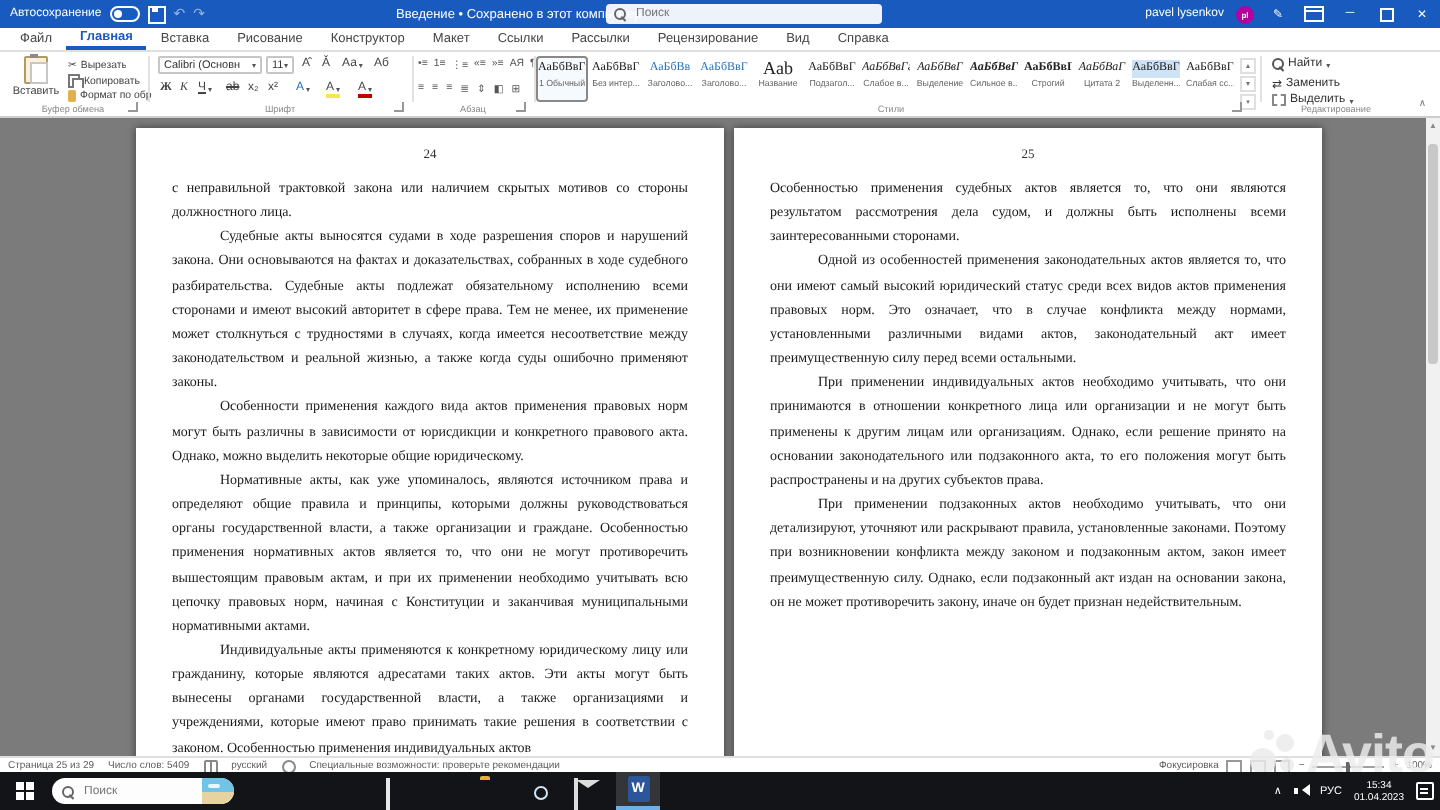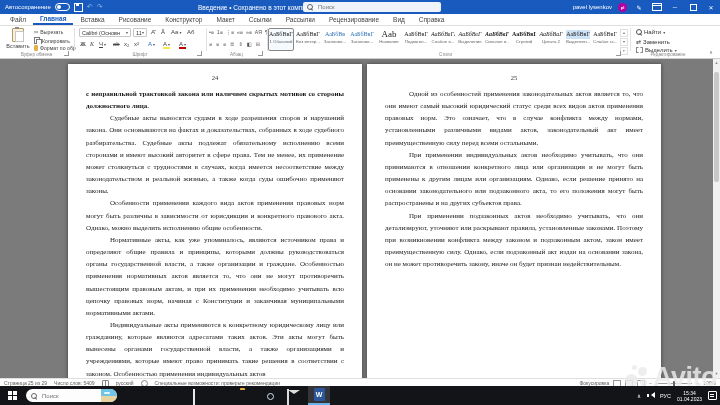--- a/index.html
+++ b/index.html
@@ -71,21 +71,21 @@
   .ic-find::after{content:"";position:absolute;left:3px;top:3px;width:3px;height:1px;background:#555;transform:rotate(45deg);transform-origin:0 0;}
   .ic-select{width:5px;height:4px;border:1px dashed #888;flex:none;}
   .collapse{position:absolute;right:7px;bottom:3px;font-size:5px;color:#777;}
   
   .docarea{position:absolute;left:0;top:58px;width:720px;height:320px;}
   .page{position:absolute;top:6px;width:294px;height:340px;background:#fff;box-shadow:0 0 4px rgba(0,0,0,.5);padding:10px 18px 0;box-sizing:border-box;overflow:hidden;}
   .page.pleft{left:68px;}
   .page.pright{left:367px;}
   .pagenum{text-align:center;font-size:6.5px;color:#333;font-family:"Liberation Serif",serif;margin-bottom:7px;}
   .para{margin:0;font-family:"Liberation Serif",serif;font-size:7px;line-height:12.15px;text-align:justify;text-indent:24px;color:#1b1b1b;}
-  .para.noindent{text-indent:0;font-weight:bold;}
+  .para.noindent{text-indent:0;}
   .vscroll{position:absolute;right:0;top:0;width:7px;height:320px;background:#f1f1f1;}
   .vscroll .thumb{position:absolute;left:1px;top:14px;width:5px;height:110px;background:#c8c8c8;border-radius:2px;}
   .vscroll .arr{position:absolute;left:0;width:7px;font-size:4px;color:#888;text-align:center;}
   
   .statusbar{position:absolute;left:0;top:378px;width:720px;height:8px;background:#ffffff;border-top:1px solid #e1dfdd;z-index:35;font-size:5px;color:#605e5c;}
   .sb-left{position:absolute;left:4px;top:0;height:8px;display:flex;align-items:center;gap:7px;white-space:nowrap;}
   .sb-right{position:absolute;right:4px;top:0;height:8px;display:flex;align-items:center;gap:4px;white-space:nowrap;}
   .ic-book{width:5px;height:5px;border:1px solid #888;border-radius:1px;position:relative;}
   .ic-book::after{content:"";position:absolute;left:2px;top:0;width:1px;height:5px;background:#888;}
   .ic-a11y{width:5px;height:5px;border:1px solid #888;border-radius:50%;position:relative;}
@@ -353,29 +353,30 @@
     <span class="collapse">∧</span>
   </div>
 
   <div class="docarea">
     <div class="page pleft">
       <div class="pagenum">24</div>
       <div>
 
       <p class="para noindent">с неправильной трактовкой закона или наличием скрытых мотивов со стороны должностного лица.</p>
           <p class="para">Судебные акты выносятся судами в ходе разрешения споров и нарушений закона. Они основываются на фактах и доказательствах, собранных в ходе судебного разбирательства. Судебные акты подлежат обязательному исполнению всеми сторонами и имеют высокий авторитет в сфере права. Тем не менее, их применение может столкнуться с трудностями в случаях, когда имеется несоответствие между законодательством и реальной жизнью, а также когда суды ошибочно применяют законы.</p>
-          <p class="para">Особенности применения каждого вида актов применения правовых норм могут быть различны в зависимости от юрисдикции и конкретного правового акта. Однако, можно выделить исполнению общие особенности.</p>
+          <p class="para">Особенности применения каждого вида актов применения правовых норм могут быть различны в зависимости от юрисдикции и конкретного правового акта. Однако, можно выделить некоторые общие юридическому.</p>
           <p class="para">Нормативные акты, как уже упоминалось, являются источником права и определяют общие правила и принципы, которыми должны руководствоваться органы государственной власти, а также организации и граждане. Особенностью применения нормативных актов является то, что они не могут противоречить вышестоящим правовым актам, и при их применении необходимо учитывать всю цепочку правовых норм, начиная с Конституции и заканчивая муниципальными нормативными актами.</p>
           <p class="para">Индивидуальные акты применяются к конкретному юридическому лицу или гражданину, которые являются адресатами таких актов. Эти акты могут быть вынесены органами государственной власти, а также организациями и учреждениями, которые имеют право принимать такие решения в соответствии с законом. Особенностью применения индивидуальных актов</p>
         </div>
     </div>
     <div class="page pright">
       <div class="pagenum">25</div>
       <div>
 
+      <p class="para noindent">Особенностью применения судебных актов является то, что они являются результатом рассмотрения дела судом, и должны быть исполнены всеми заинтересованными сторонами.</p>
           <p class="para">Одной из особенностей применения законодательных актов является то, что они имеют самый высокий юридический статус среди всех видов актов применения правовых норм. Это означает, что в случае конфликта между нормами, установленными различными видами актов, законодательный акт имеет преимущественную силу перед всеми остальными.</p>
           <p class="para">При применении индивидуальных актов необходимо учитывать, что они принимаются в отношении конкретного лица или организации и не могут быть применены к другим лицам или организациям. Однако, если решение принято на основании законодательного или подзаконного акта, то его положения могут быть распространены и на других субъектов права.</p>
           <p class="para">При применении подзаконных актов необходимо учитывать, что они детализируют, уточняют или раскрывают правила, установленные законами. Поэтому при возникновении конфликта между законом и подзаконным актом, закон имеет преимущественную силу. Однако, если подзаконный акт издан на основании закона, он не может противоречить закону, иначе он будет признан недействительным.</p>
         </div>
     </div>
     <div class="vscroll">
       <span class="arr" style="top:2px;">▲</span>
       <span class="thumb"></span>
       <span class="arr" style="bottom:2px;">▼</span>
     </div>

